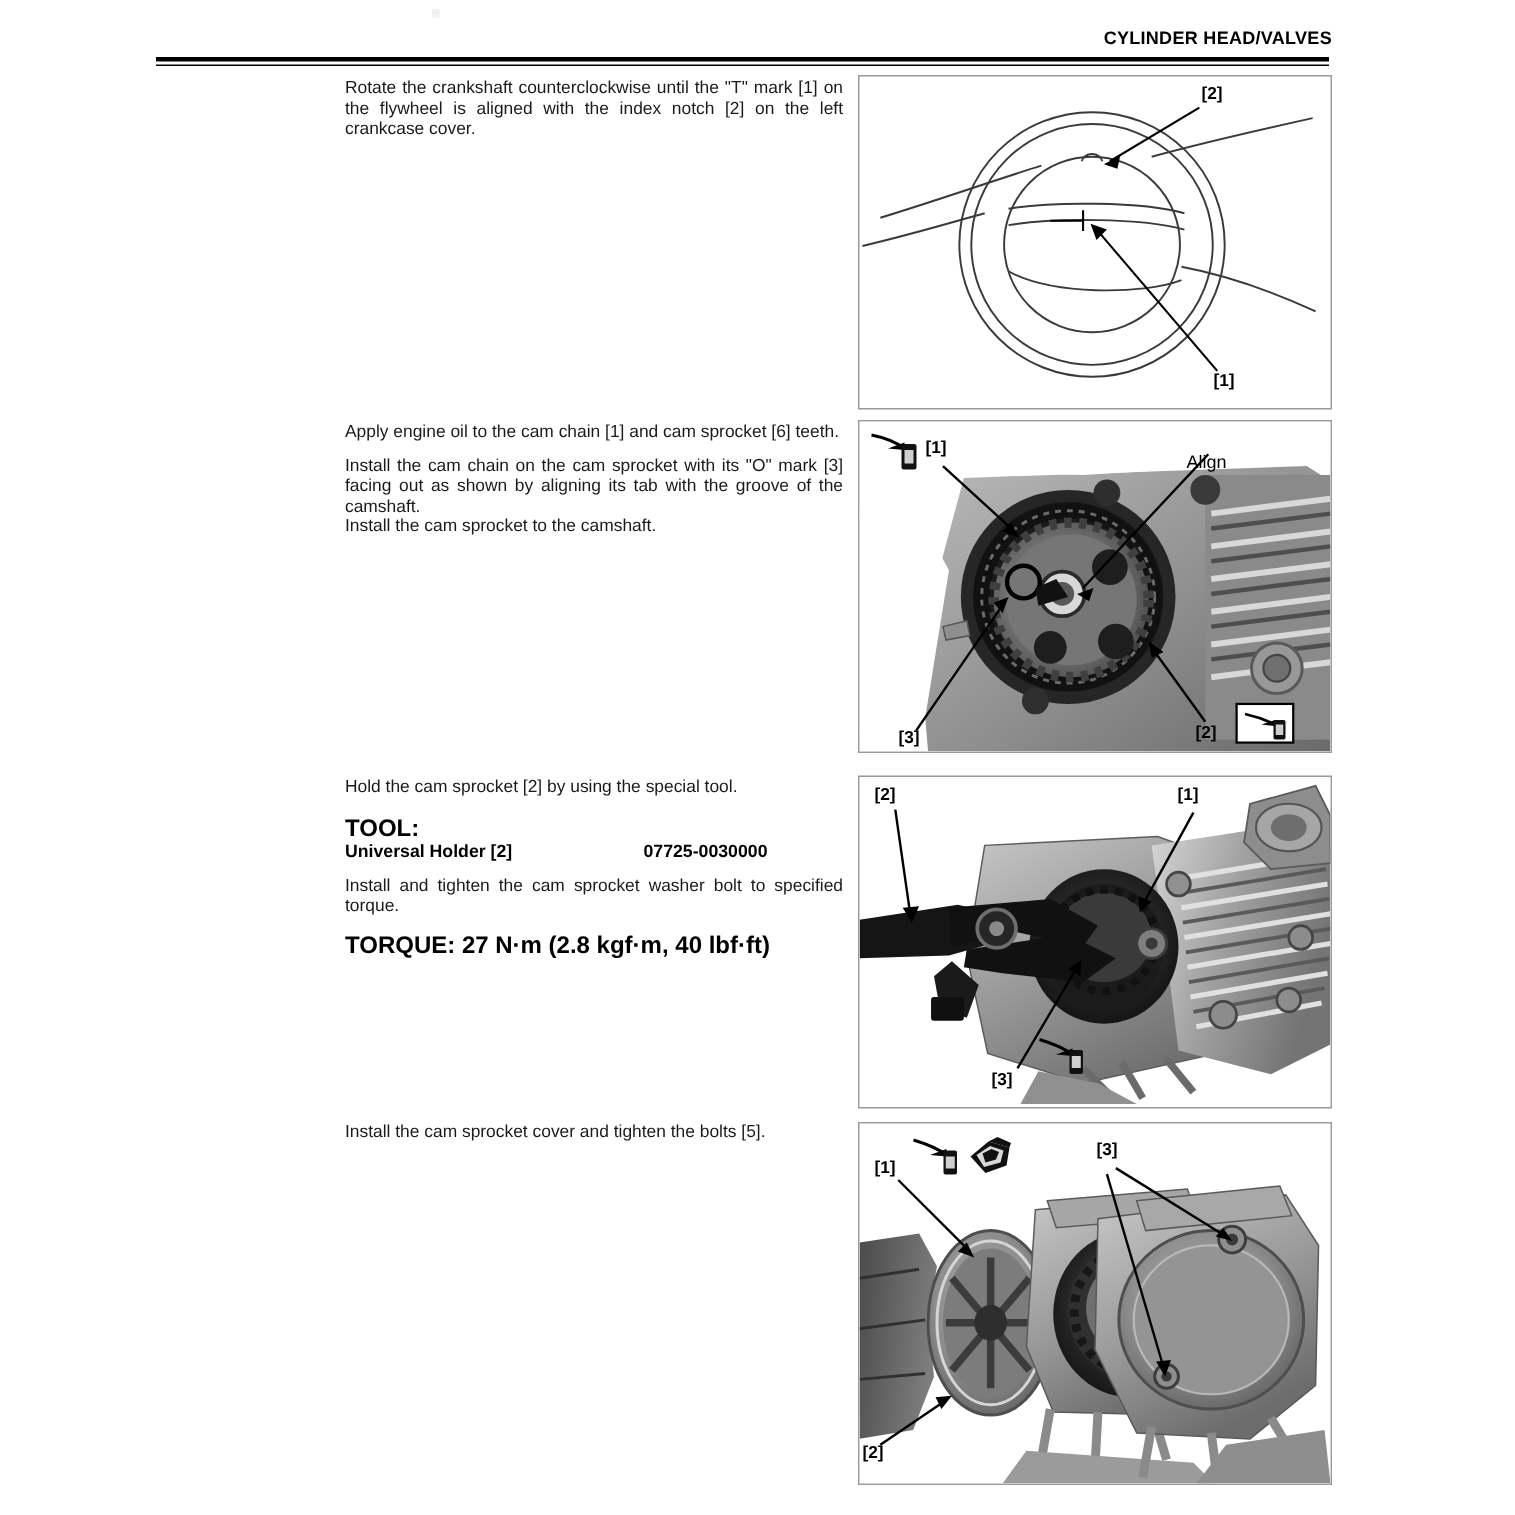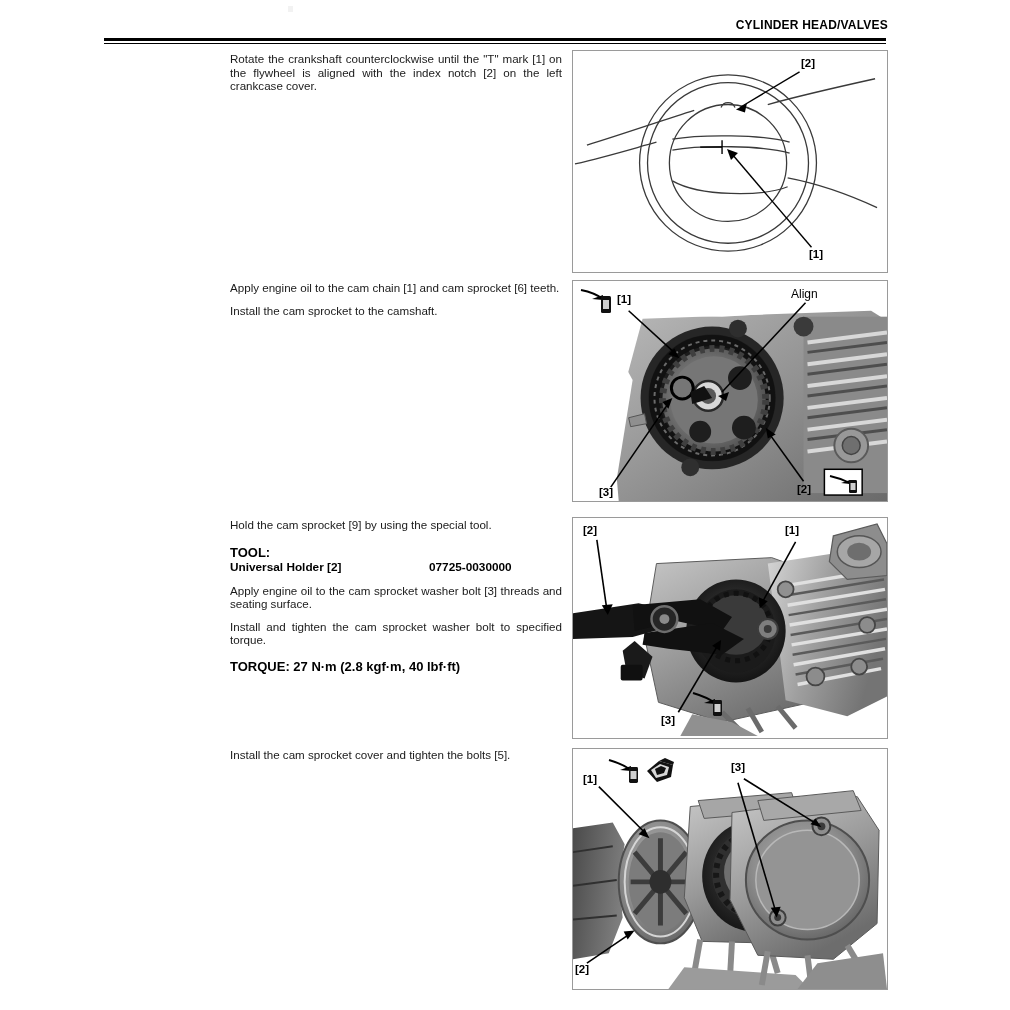--- a/index.html
+++ b/index.html
@@ -70,21 +70,21 @@
     line-height: 13.6px;
     text-align: justify;
     color: #1a1a1a;
     margin: 0 0 9px 0;
   }
   .para.tight { margin-bottom: 0; }
   .para.last { margin-bottom: 0; }
   .para.nojust { text-align: left; }
   .bold {
     font-weight: bold;
-    font-size: 13px;
+    font-size: 16px;
     line-height: 14.5px;
     color: #000;
     margin: 0;
     text-align: left;
   }
   .tool-head { margin-top: 14px; }
   .tool-row {
     display: block;
     position: relative;
     font-weight: bold;
@@ -191,20 +191,21 @@
         <path d="M240 198 L160 104"></path>
       </g>
       <polygon points="155,99 166,103 159,110" fill="#000"></polygon>
     </svg>
     <div class="callout" style="left:228px; top:6px;">[2]</div>
     <div class="callout" style="left:236px; top:197px;">[1]</div>
   </div>
 
   <div class="textcol" style="top:281px;">
     <p class="para">Apply engine oil to the cam chain [1] and cam sprocket [6] teeth.</p>
+    <p class="para tight">Install the cam chain on the cam sprocket with its "O" mark [3] facing out as shown by aligning its tab with the groove of the camshaft.</p>
     <p class="para nojust last">Install the cam sprocket to the camshaft.</p>
   </div>
 
   <div class="panel" style="left:572px; top:280px; width:316px; height:222px;">
     <svg class="fig-svg" viewBox="0 0 316 222" preserveAspectRatio="none">
       <defs>
         <radialGradient id="g2a" cx="45%" cy="48%" r="60%">
           <stop offset="0%" stop-color="#8e8e8e"></stop>
           <stop offset="65%" stop-color="#6d6d6d"></stop>
           <stop offset="100%" stop-color="#4a4a4a"></stop>
@@ -319,32 +320,31 @@
         <path d="M1 3 C10 5 17 8 21 10" stroke="#000" stroke-width="1.8" fill="none"></path>
         <path d="M12 10 L21 7 L21 11 Z" fill="#000"></path>
         <rect x="20" y="7" width="8" height="13" rx="1.2" fill="#111"></rect>
         <rect x="21.5" y="10" width="5" height="7" fill="#cfcfcf"></rect>
       </svg>
     </div>
 
     <div class="callout" style="left:44px; top:12px;">[1]</div>
     <div class="callout" style="left:224px; top:202px;">[2]</div>
     <div class="callout" style="left:26px; top:205px;">[3]</div>
-    <div class="label-plain" style="left:218px; top:6px;">Align</div>
+    <div class="label-plain" style="left:218px; top:20px;">Align</div>
   </div>
 
   <div class="textcol" style="top:518px;">
-    <p class="para nojust">Hold the cam sprocket [9] by using the special tool.</p>
+    <p class="para nojust">Hold the cam sprocket [2] by using the special tool.</p>
     <div class="bold tool-head">TOOL:</div>
     <div class="tool-row">
       <span>Universal Holder [2]</span>
       <span class="tool-num">07725-0030000</span>
     </div>
     <div class="spacer-sm"></div>
-    <p class="para">Apply engine oil to the cam sprocket washer bolt [3] threads and seating surface.</p>
     <p class="para">Install and tighten the cam sprocket washer bolt to specified torque.</p>
     <div class="bold torque-line">TORQUE: 27 N·m (2.8 kgf·m, 40 lbf·ft)</div>
   </div>
 
   <div class="panel" style="left:572px; top:517px; width:316px; height:222px;">
     <svg class="fig-svg" viewBox="0 0 316 222" preserveAspectRatio="none">
       <defs>
         <linearGradient id="g3body" x1="0" y1="0" x2="0.6" y2="1">
           <stop offset="0%" stop-color="#c6c6c6"></stop>
           <stop offset="50%" stop-color="#9b9b9b"></stop>

